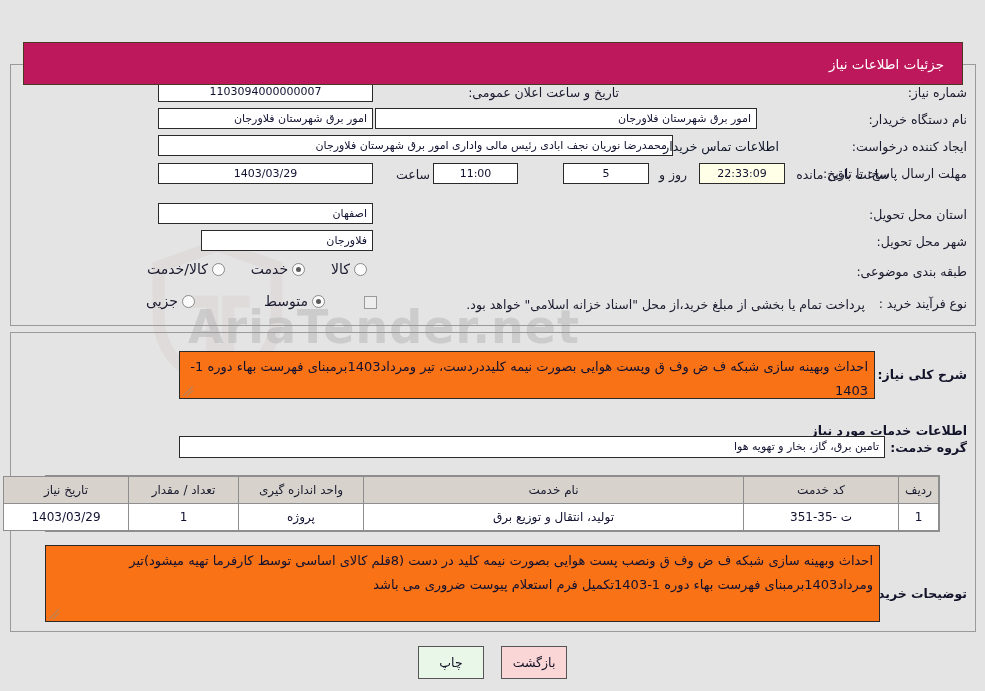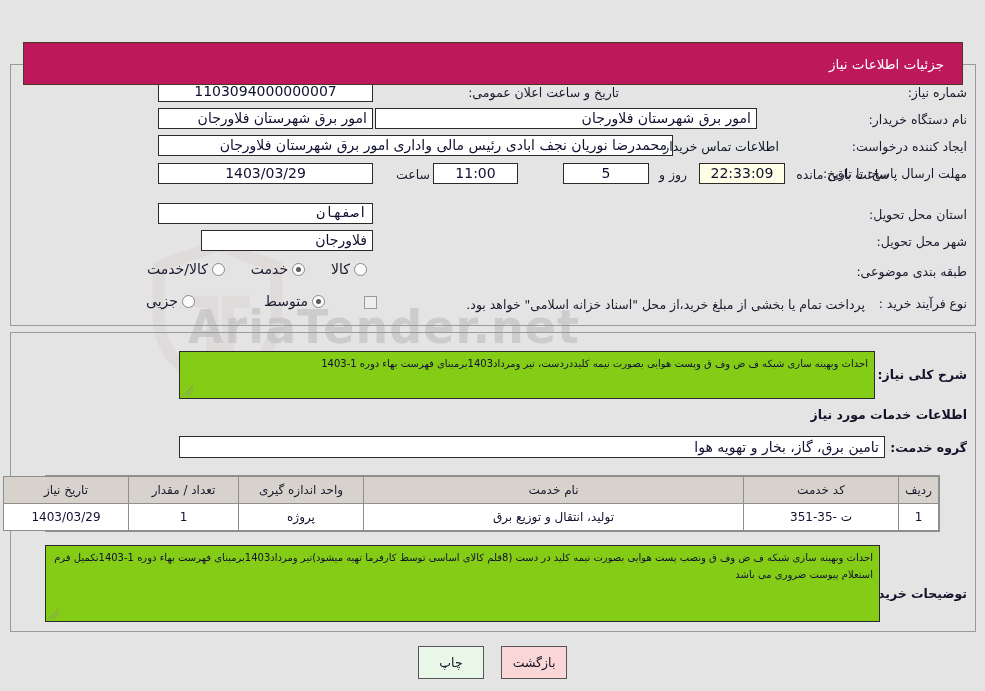--- a/index.html
+++ b/index.html
@@ -92,21 +92,21 @@
     text-align: right;
     z-index: 3;
     line-height: 15px;
   }
   .fld {
     background: #ffffff;
     border: 1px solid #2a2a2a;
     box-sizing: border-box;
     height: 21px;
     line-height: 19px;
-    font-size: 14px;
+    font-size: 11px;
     color: #101030;
     padding: 0 5px;
     text-align: center;
     overflow: hidden;
     white-space: nowrap;
     font-family: "DejaVu Sans", "Liberation Sans", sans-serif;
   }
   .fld.rtl-right { text-align: right; }
   .fld.cream { background: #ffffe8; }
   .link-blue {
@@ -143,28 +143,28 @@
     width: 13px; height: 13px;
     border: 1px solid #9a9a9a;
     background: #ededed;
     box-sizing: border-box;
     vertical-align: middle;
   }
 
   
   .tarea {
     position: absolute;
-    background: #84cc16;
+    background: #f97316;
     border: 1px solid #2a2a2a;
     box-sizing: border-box;
-    font-size: 10px;
+    font-size: 13px;
     color: #101030;
     padding: 3px 6px 0 6px;
     text-align: right;
-    line-height: 17px;
+    line-height: 24px;
     z-index: 3;
     overflow: hidden;
   }
   .resize-grip {
     position: absolute;
     left: 2px; bottom: 1px;
     width: 12px; height: 12px;
     opacity: .55;
   }
 
@@ -275,21 +275,21 @@
   <div style="position:absolute; right:555px; top:167px; font-size:12.5px; color:#1a1a2e; z-index:3;">ساعت</div>
   <div class="fld" style="position:absolute; right:467px; top:163px; width:85px;">11:00</div>
 
   <div class="fld" style="position:absolute; right:336px; top:163px; width:86px;">5</div>
   <div style="position:absolute; right:298px; top:167px; font-size:12.5px; color:#1a1a2e; z-index:3;margin-left:16px;">روز و</div>
 
   <div class="fld cream" style="position:absolute; right:200px; top:163px; width:86px;">22:33:09</div>
   <div style="position:absolute; right:96px; top:167px; font-size:12.5px; color:#1a1a2e; z-index:3;">ساعت باقی مانده</div>
 
   <div class="lbl-right" style="top:207px;">استان محل تحویل:</div>
-  <div class="fld rtl-right" style="position:absolute; right:612px; top:203px; width:215px;font-family:Liberation Mono, monospace;">اصفهان</div>
+  <div class="fld rtl-right" style="position:absolute; right:612px; top:203px; width:215px;">اصفهان</div>
 
   <div class="lbl-right" style="top:234px;">شهر محل تحویل:</div>
   <div class="fld rtl-right" style="position:absolute; right:612px; top:230px; width:172px;">فلاورجان</div>
 
   <div class="lbl-right" style="top:264px;">طبقه بندی موضوعی:</div>
   <div class="frow" style="right:618px; top:261px;">
     <span class="radio-item">
       <span class="radio"></span>
       <span class="rtext">کالا</span>
     </span>
@@ -320,21 +320,21 @@
   <div style="position:absolute; right:120px; top:297px; font-size:12.5px; color:#1a1a2e; z-index:3;">پرداخت تمام یا بخشی از مبلغ خرید،از محل "اسناد خزانه اسلامی" خواهد بود.</div>
 
   <div class="section-title" style="right:18px; top:367px;">شرح کلی نیاز:</div>
   <div class="tarea" style="right:110px; top:351px; width:696px; height:48px;">
     <span>احداث وبهینه سازی شبکه ف ض وف ق وپست هوایی بصورت نیمه کلیددردست، تیر ومرداد1403برمبنای فهرست بهاء دوره 1-1403</span>
     <svg class="resize-grip" viewBox="0 0 12 12">
       <path d="M1 11 L11 1 M5 11 L11 5" stroke="#8a8a8a" stroke-width="1.2" fill="none"></path>
     </svg>
   </div>
 
-  <div class="section-title" style="right:18px; top:407px;">اطلاعات خدمات مورد نیاز</div>
+  <div class="section-title" style="right:18px; top:423px;">اطلاعات خدمات مورد نیاز</div>
 
   <div class="section-title" style="right:18px; top:440px;">گروه خدمت:</div>
   <div class="fld rtl-right" style="position:absolute; right:100px; top:436px; width:706px; height:22px; line-height:20px; z-index:3;">تامین برق، گاز، بخار و تهویه هوا</div>
 
   <div class="tbl-wrap">
     <table class="grid">
       <colgroup>
         <col style="width:40px">
         <col style="width:155px">
         <col style="width:380px">

